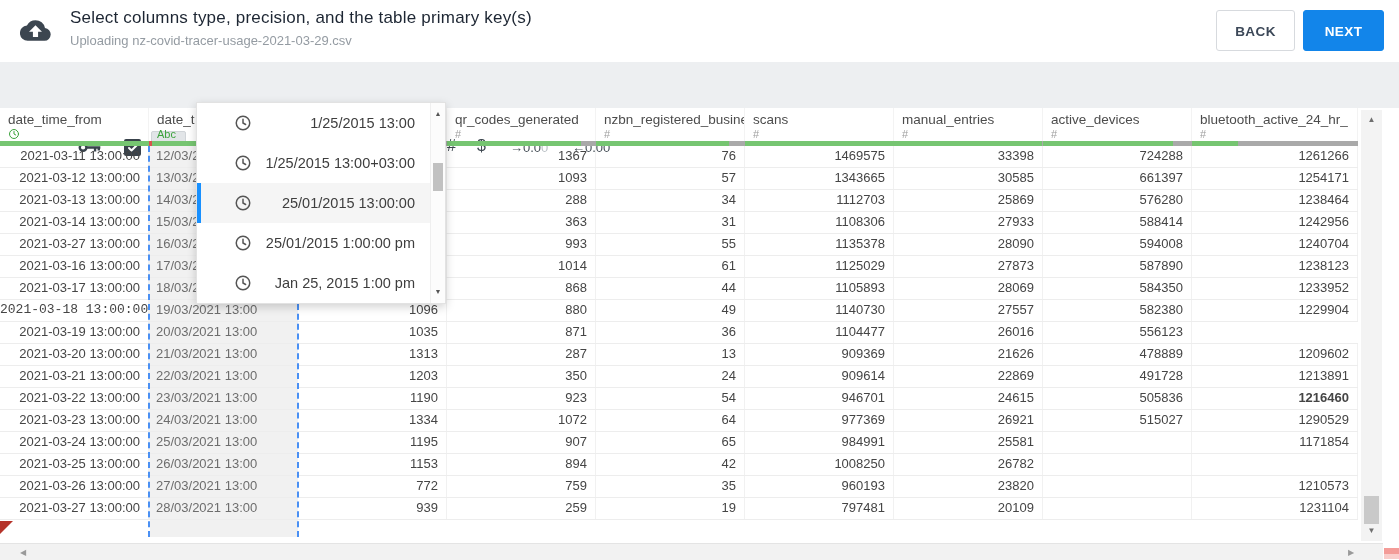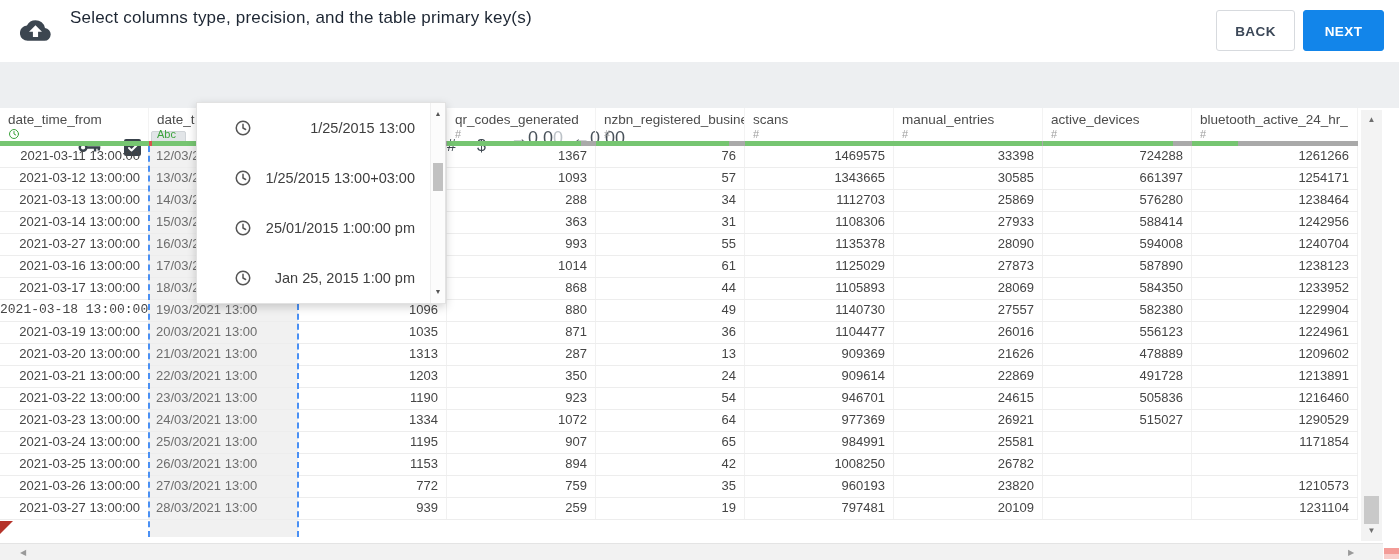--- a/index.html
+++ b/index.html
@@ -29,21 +29,21 @@
        color:#3c464e;font-variant:small-caps;cursor:pointer;}
   .type-select{position:absolute;left:196px;top:70px;width:234px;height:31px;background:#dee2e5;
        border:1px solid #c2c7cb;border-radius:3px;box-sizing:border-box;display:flex;align-items:center;
        padding:0 10px;font-size:14px;color:#4a545b;cursor:pointer;}
   .type-select .sel-clock{width:16px;height:16px;color:#4a545b;}
   .type-select .sel-clock svg{width:100%;height:100%;}
   .type-select .sel-lbl{margin-left:8px;}
   .type-select .sel-chev{margin-left:auto;width:15px;height:15px;color:#8a939a;}
   .type-select .sel-chev svg{width:100%;height:100%;}
   .tb-lbl{position:absolute;top:75px;font-size:16px;color:#3c464e;}
-  .tb-dec{position:absolute;top:66px;font-size:18px;color:#49525a;}
+  .tb-dec{position:absolute;top:78px;font-size:13px;color:#49525a;}
   .tb-dec .faded{color:#bcc2c7;}
 
   
   .thead{position:absolute;left:0;top:108px;display:flex;}
   .th{box-sizing:border-box;padding:4px 0 0 8px;border-right:1px solid #f3f3f3;height:33px;overflow:hidden;}
   .th-name{font-size:13.5px;color:#4c4c4c;white-space:nowrap;overflow:hidden;}
   .th-type{font-size:11px;margin-top:1px;height:14px;line-height:13px;}
   .th-type svg{width:12px;height:12px;}
   .t-green{color:#3da33d;}
   .t-gray{color:#a0a0a0;}
@@ -99,20 +99,21 @@
 
 <div class="page">
 
   <div class="hdr">
     <span class="upload-ic">
       <svg viewBox="0 0 24 24" fill="currentColor">
           <path d="M19.35 10.04A7.49 7.49 0 0 0 12 4a7.48 7.48 0 0 0-6.64 4.04A5.994 5.994 0 0 0 6 20h13a5 5 0 0 0 .35-9.96zM14 13v4h-4v-4H7l5-5 5 5h-3z"></path>
         </svg>
     </span>
     <div class="title">Select columns type, precision, and the table primary key(s)</div>
+    <div class="subtitle">Uploading nz-covid-tracer-usage-2021-03-29.csv</div>
     <div class="btn btn-back">BACK</div>
     <div class="btn btn-next">NEXT</div>
   </div>
 
   <div class="tbar">
     <span class="key-ic">
       <svg viewBox="0 0 26 14" fill="none" stroke="currentColor" stroke-width="2.6">
           <circle cx="5.5" cy="7" r="3.6"></circle>
           <path d="M9.2 7h15M18.5 7v4.4M22.5 7v3.2"></path>
         </svg>
@@ -307,21 +308,20 @@
       </div>
       <div class="tr">
         <div class="td right" style="width: 149px;">2021-03-19 13:00:00</div>
         <div class="td left sel" style="width: 149px;">20/03/2021 13:00</div>
         <div class="td right" style="width: 149px;">1035</div>
         <div class="td right" style="width: 149px;">871</div>
         <div class="td right" style="width: 149px;">36</div>
         <div class="td right" style="width: 149px;">1104477</div>
         <div class="td right" style="width: 149px;">26016</div>
         <div class="td right" style="width: 149px;">556123</div>
-        <div class="td right" style="width: 166px;">1224961</div>
       </div>
       <div class="tr">
         <div class="td right" style="width: 149px;">2021-03-20 13:00:00</div>
         <div class="td left sel" style="width: 149px;">21/03/2021 13:00</div>
         <div class="td right" style="width: 149px;">1313</div>
         <div class="td right" style="width: 149px;">287</div>
         <div class="td right" style="width: 149px;">13</div>
         <div class="td right" style="width: 149px;">909369</div>
         <div class="td right" style="width: 149px;">21626</div>
         <div class="td right" style="width: 149px;">478889</div>
@@ -340,21 +340,21 @@
       </div>
       <div class="tr">
         <div class="td right" style="width: 149px;">2021-03-22 13:00:00</div>
         <div class="td left sel" style="width: 149px;">23/03/2021 13:00</div>
         <div class="td right" style="width: 149px;">1190</div>
         <div class="td right" style="width: 149px;">923</div>
         <div class="td right" style="width: 149px;">54</div>
         <div class="td right" style="width: 149px;">946701</div>
         <div class="td right" style="width: 149px;">24615</div>
         <div class="td right" style="width: 149px;">505836</div>
-        <div class="td right" style="width: 166px;">1216460</div>
+        <div class="td right" style="width: 166px; font-weight: bold;">1216460</div>
       </div>
       <div class="tr">
         <div class="td right" style="width: 149px;">2021-03-23 13:00:00</div>
         <div class="td left sel" style="width: 149px;">24/03/2021 13:00</div>
         <div class="td right" style="width: 149px;">1334</div>
         <div class="td right" style="width: 149px;">1072</div>
         <div class="td right" style="width: 149px;">64</div>
         <div class="td right" style="width: 149px;">977369</div>
         <div class="td right" style="width: 149px;">26921</div>
         <div class="td right" style="width: 149px;">515027</div>
@@ -432,20 +432,27 @@
             </svg></span>
           <span class="dd-text">1/25/2015 13:00</span>
         </div>
         <div class="dd-item">
           <span class="dd-clock"><svg viewBox="0 0 24 24" fill="none" stroke="currentColor" stroke-width="2" stroke-linecap="round">
               <circle cx="12" cy="12" r="9"></circle>
               <path d="M12 7v5l3.5 2"></path>
             </svg></span>
           <span class="dd-text">1/25/2015 13:00+03:00</span>
         </div>
+        <div class="dd-item dd-sel">
+          <span class="dd-clock"><svg viewBox="0 0 24 24" fill="none" stroke="currentColor" stroke-width="2" stroke-linecap="round">
+              <circle cx="12" cy="12" r="9"></circle>
+              <path d="M12 7v5l3.5 2"></path>
+            </svg></span>
+          <span class="dd-text">25/01/2015 13:00:00</span>
+        </div>
         <div class="dd-item">
           <span class="dd-clock"><svg viewBox="0 0 24 24" fill="none" stroke="currentColor" stroke-width="2" stroke-linecap="round">
               <circle cx="12" cy="12" r="9"></circle>
               <path d="M12 7v5l3.5 2"></path>
             </svg></span>
           <span class="dd-text">25/01/2015 1:00:00 pm</span>
         </div>
         <div class="dd-item">
           <span class="dd-clock"><svg viewBox="0 0 24 24" fill="none" stroke="currentColor" stroke-width="2" stroke-linecap="round">
               <circle cx="12" cy="12" r="9"></circle>

